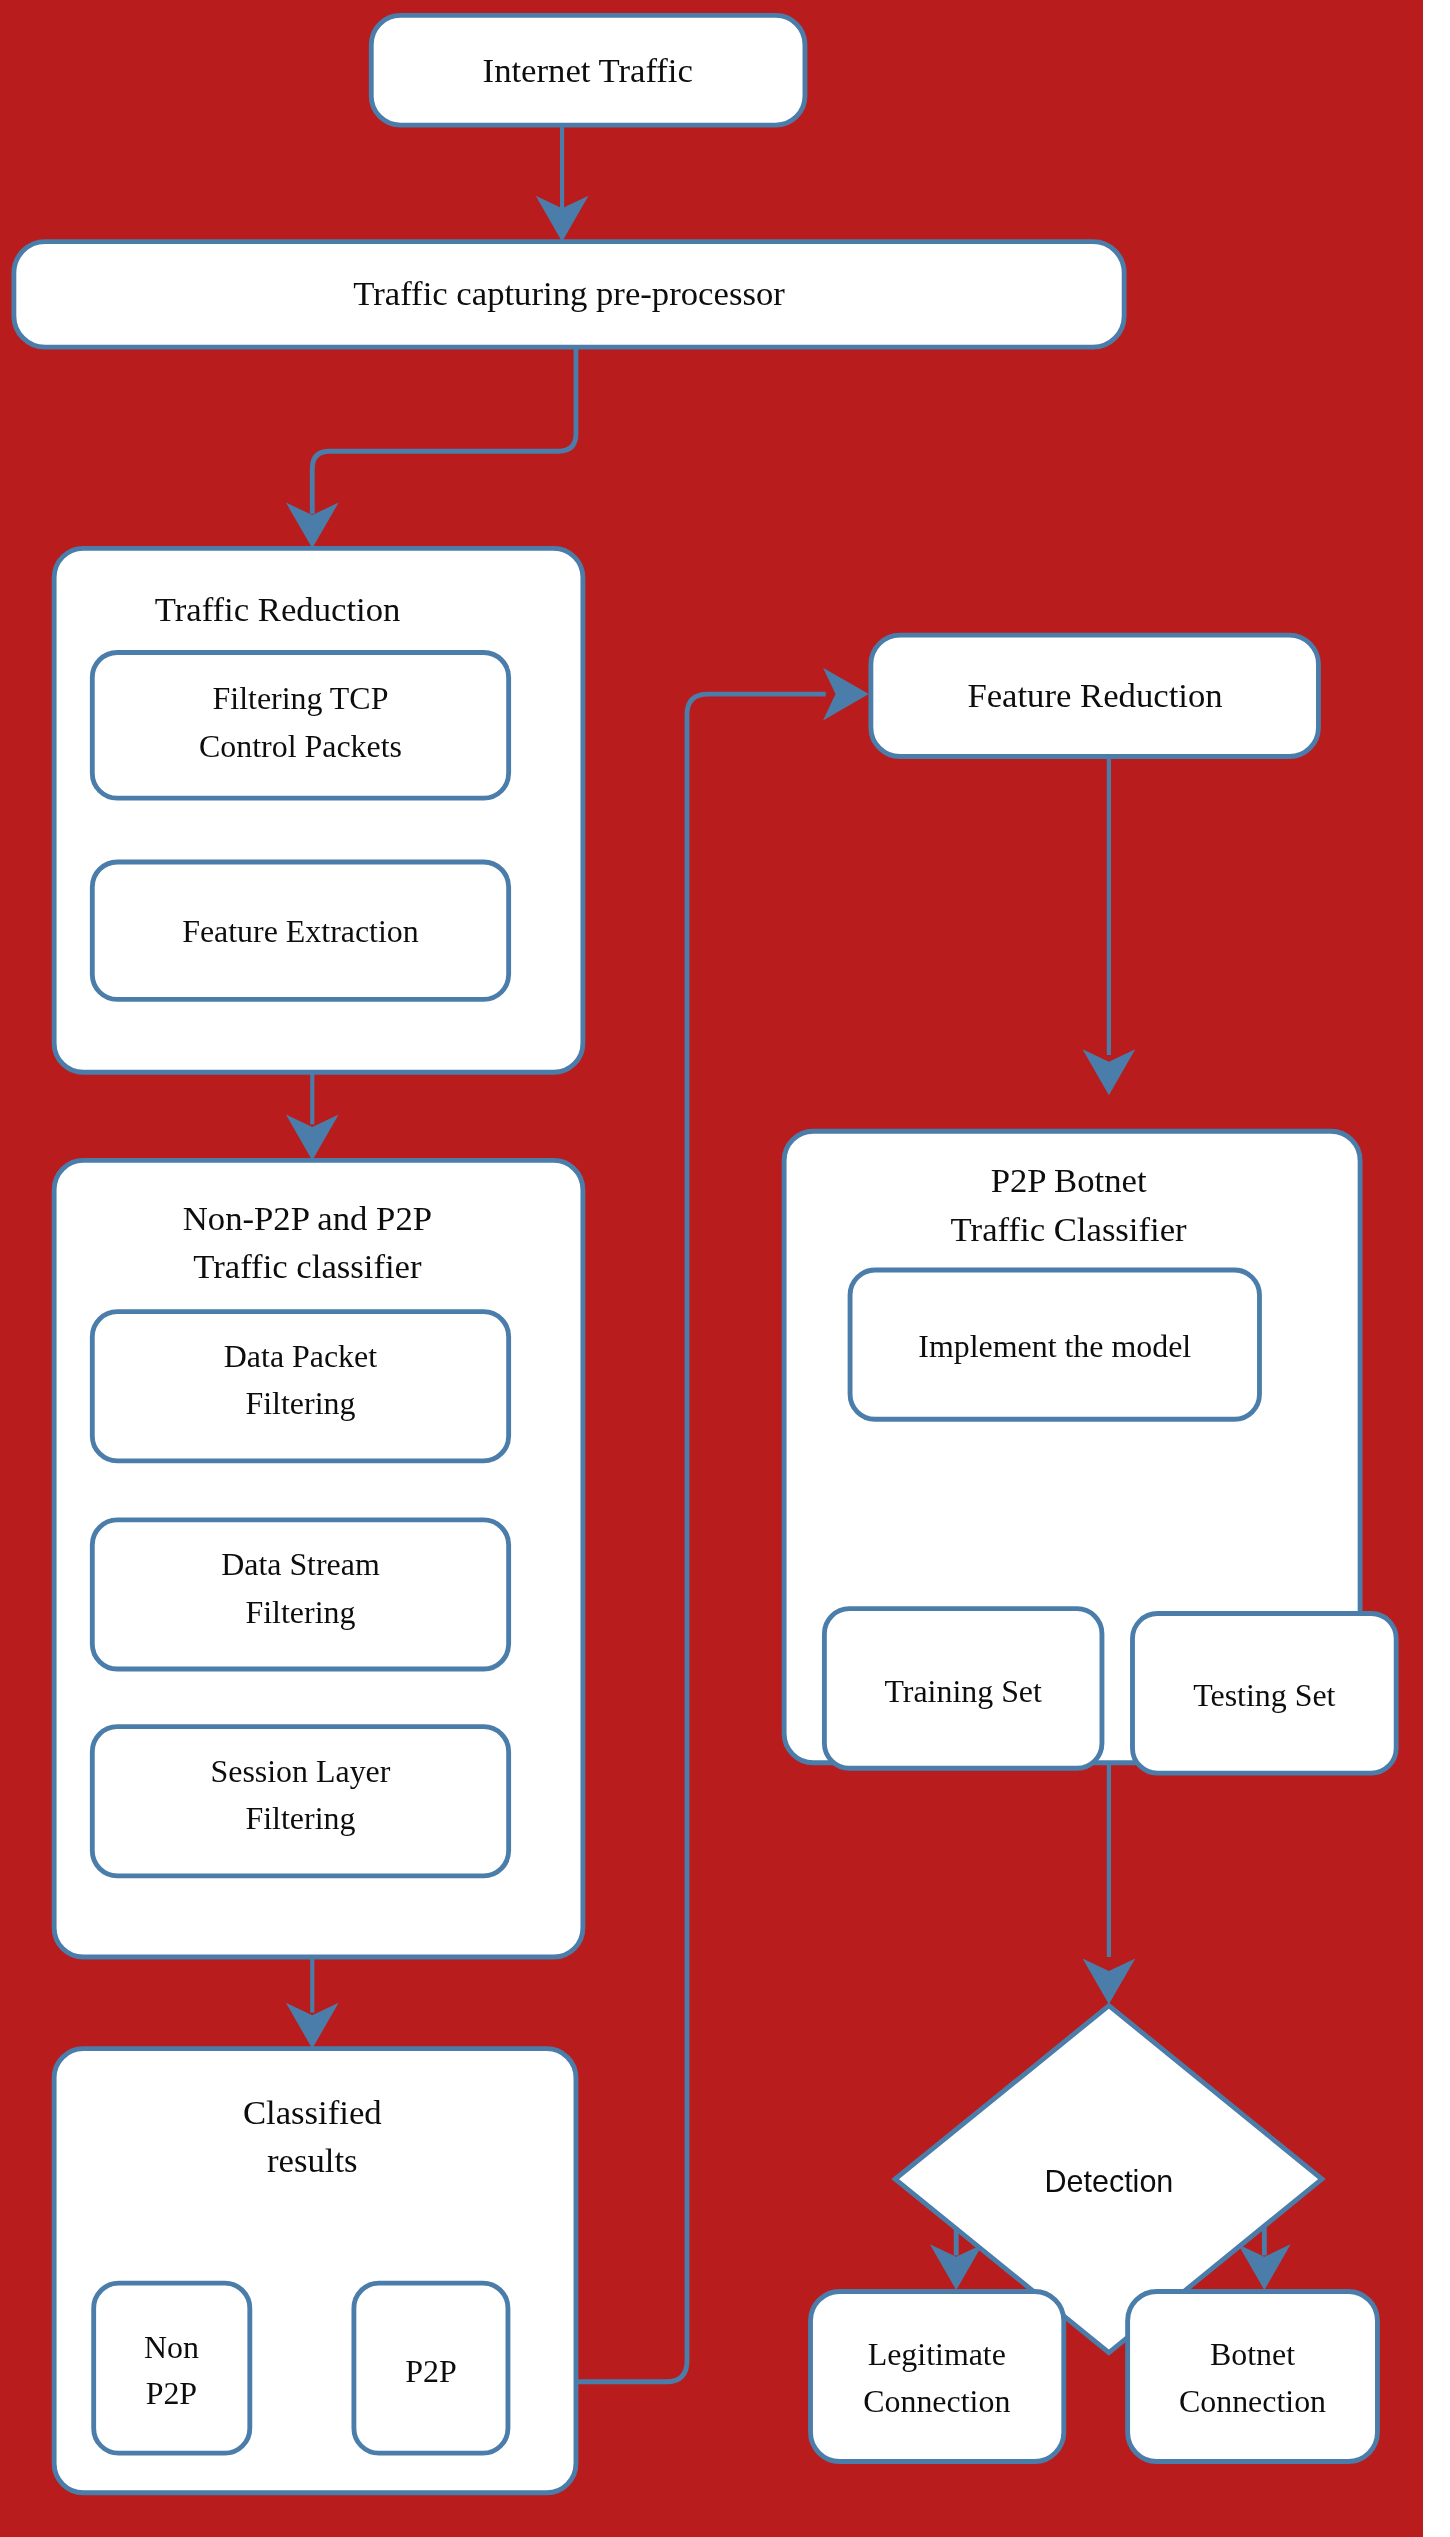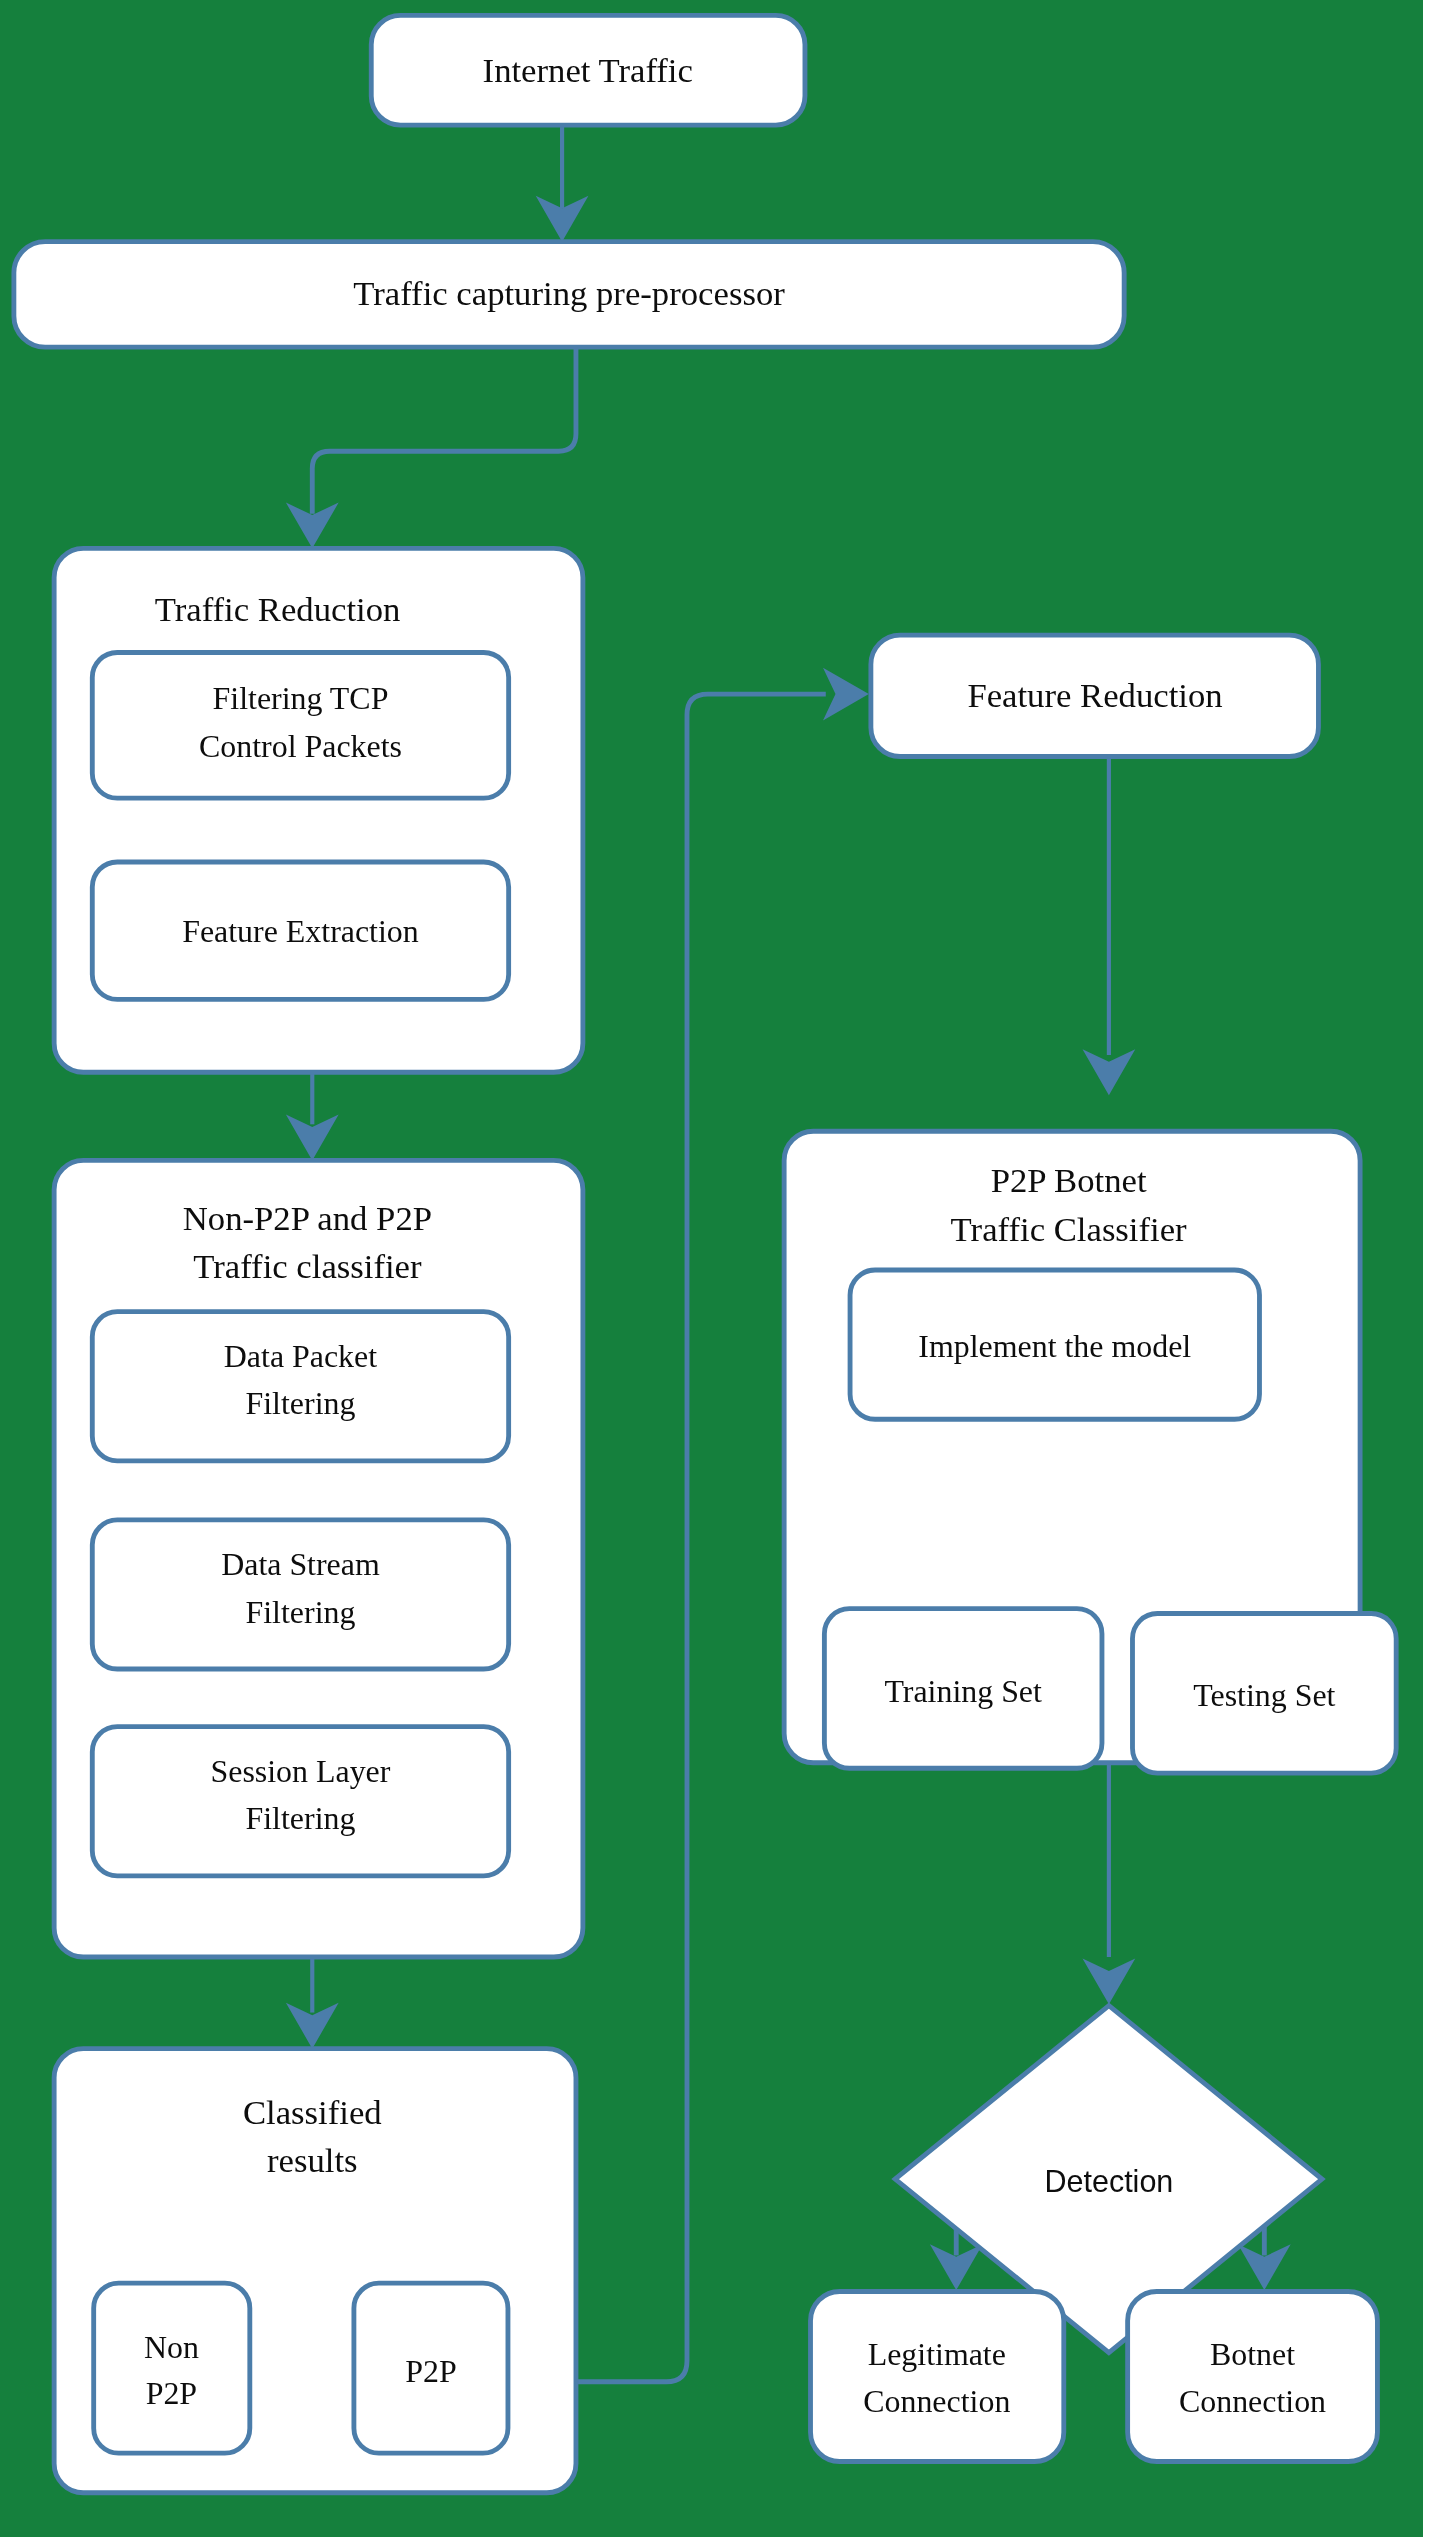--- a/index.html
+++ b/index.html
@@ -8,21 +8,21 @@
     padding: 0;
     background: #ffffff;
   }
   body {
     font-family: "Liberation Serif", "DejaVu Serif", serif;
   }
   #diagram-root {
     position: relative;
     width: 1423px;
     height: 2538px;
-    background: #15803d;
+    background: #b91c1c;
     overflow: hidden;
   }
   svg.flow-canvas {
     position: absolute;
     top: 0; left: 0;
     width: 1451px;
     height: 2538px;
     display: block;
   }
   .node-rect {

